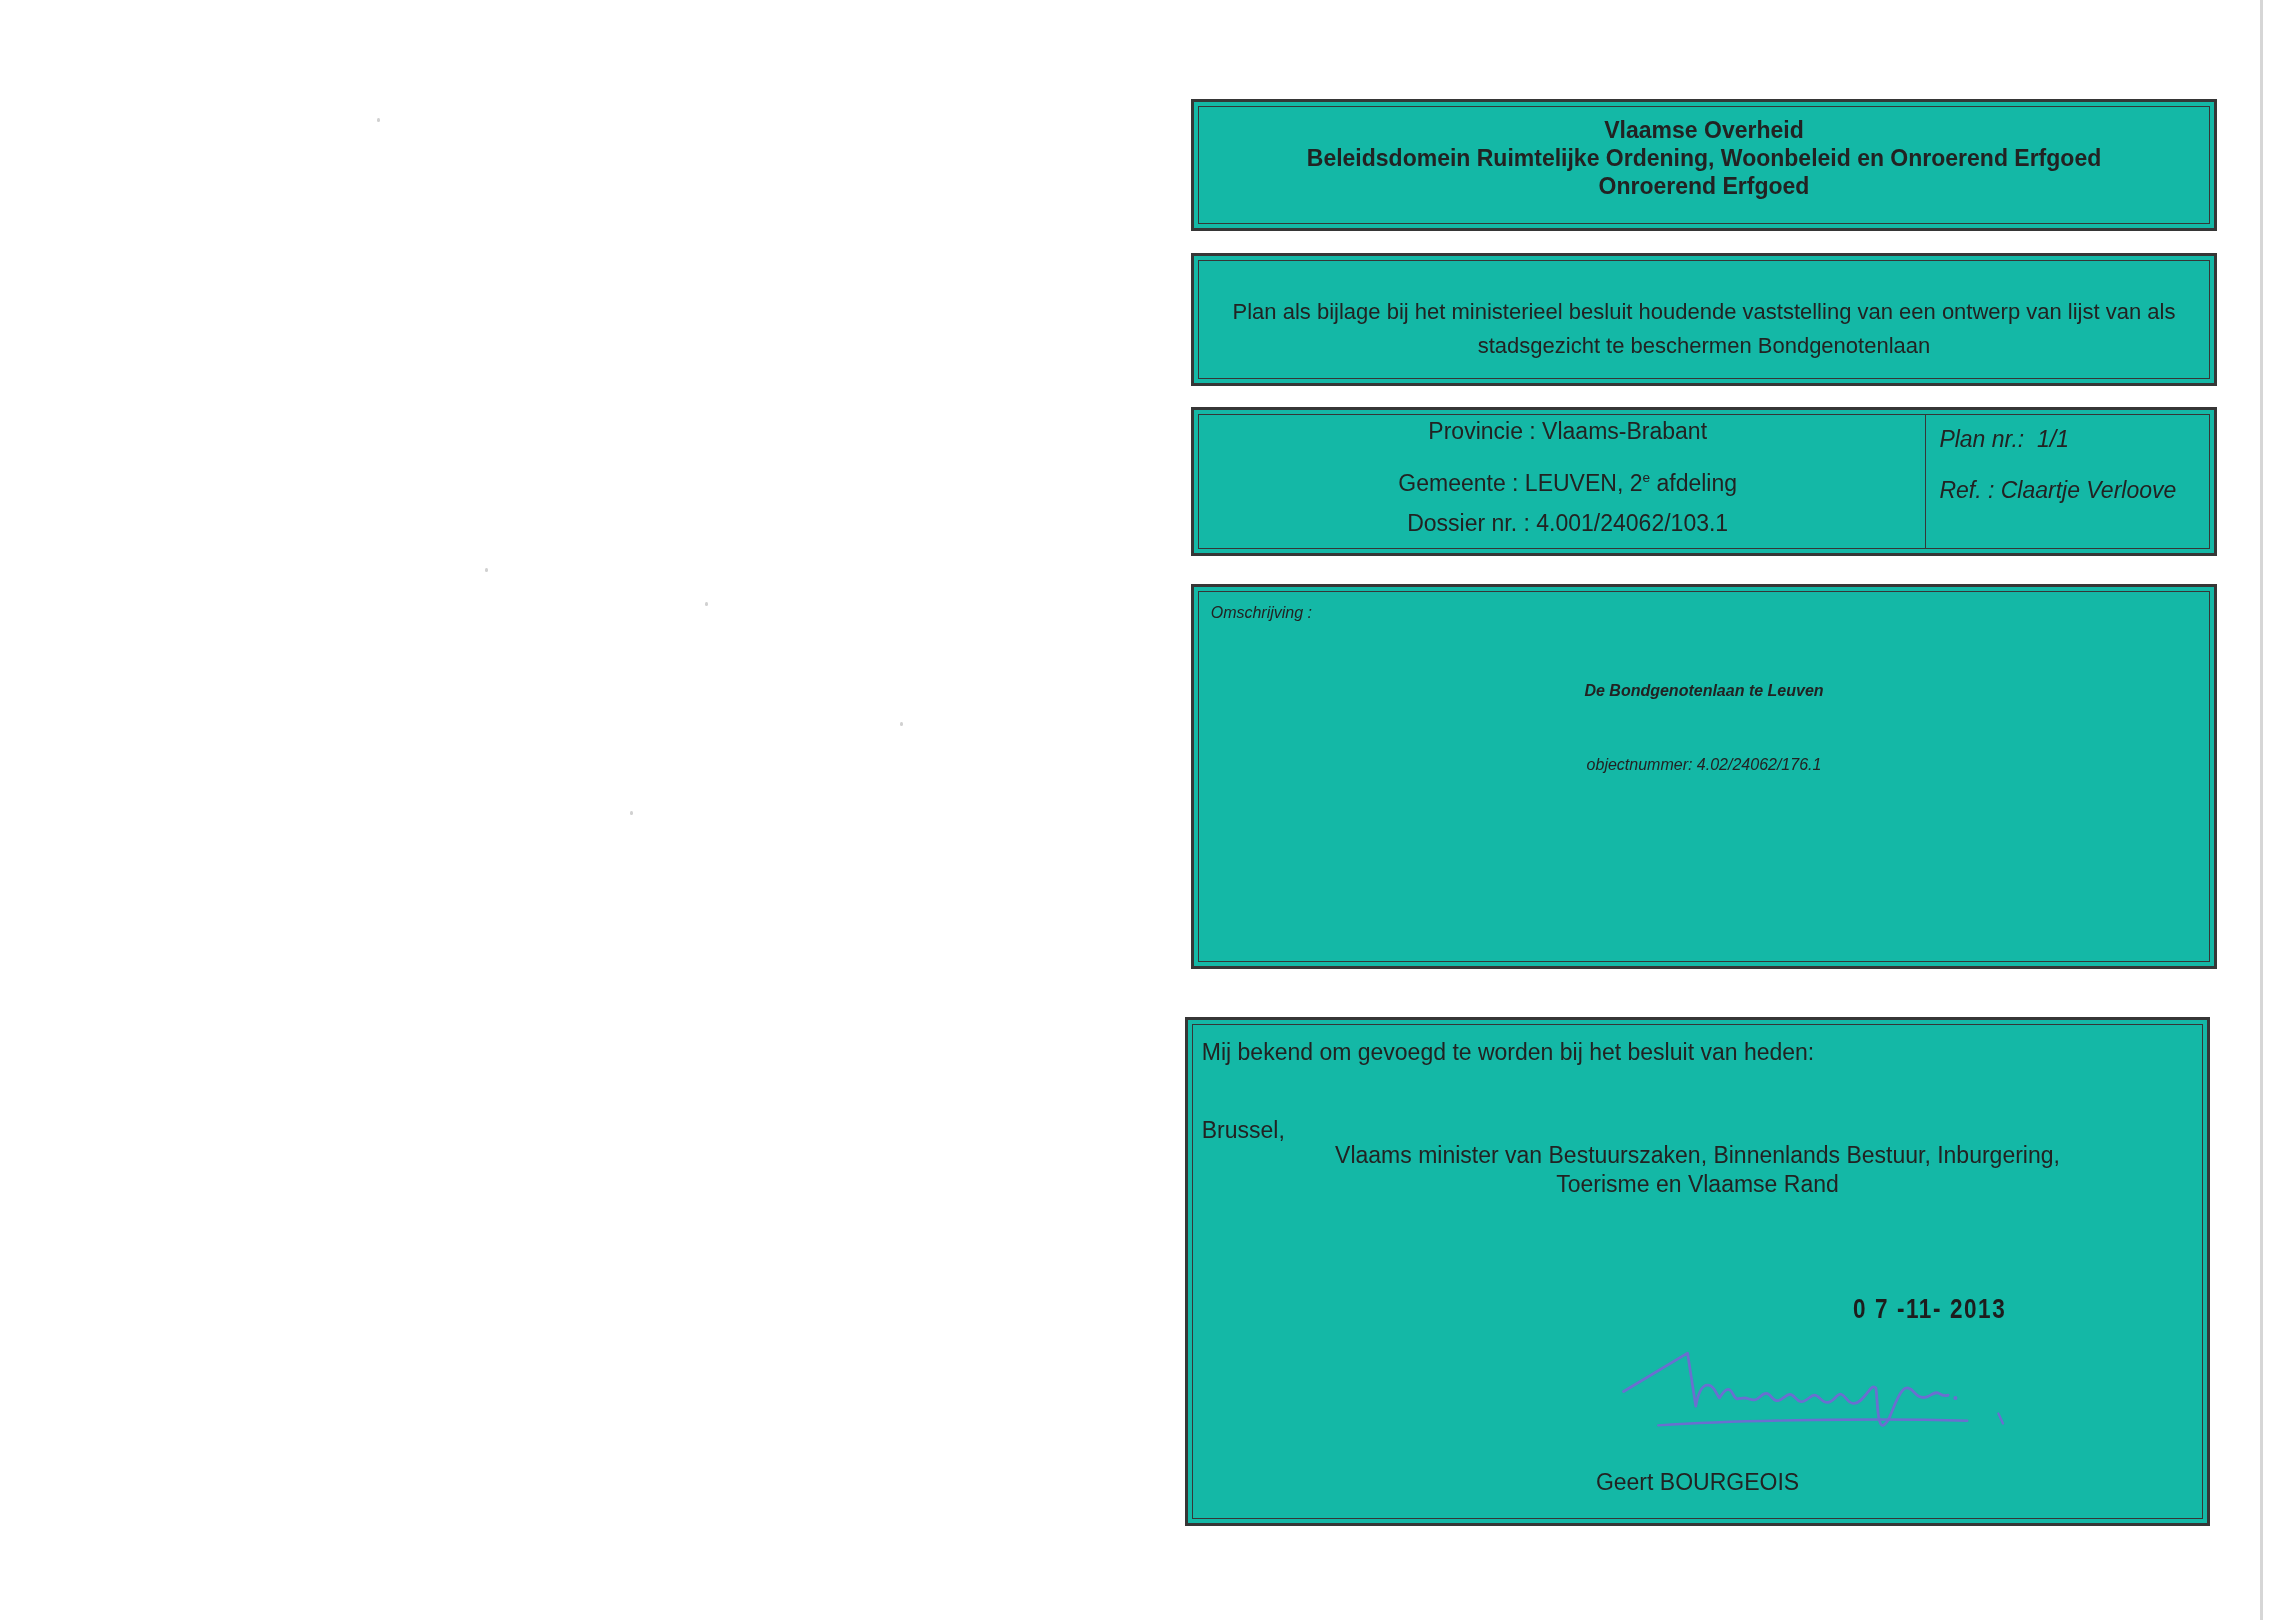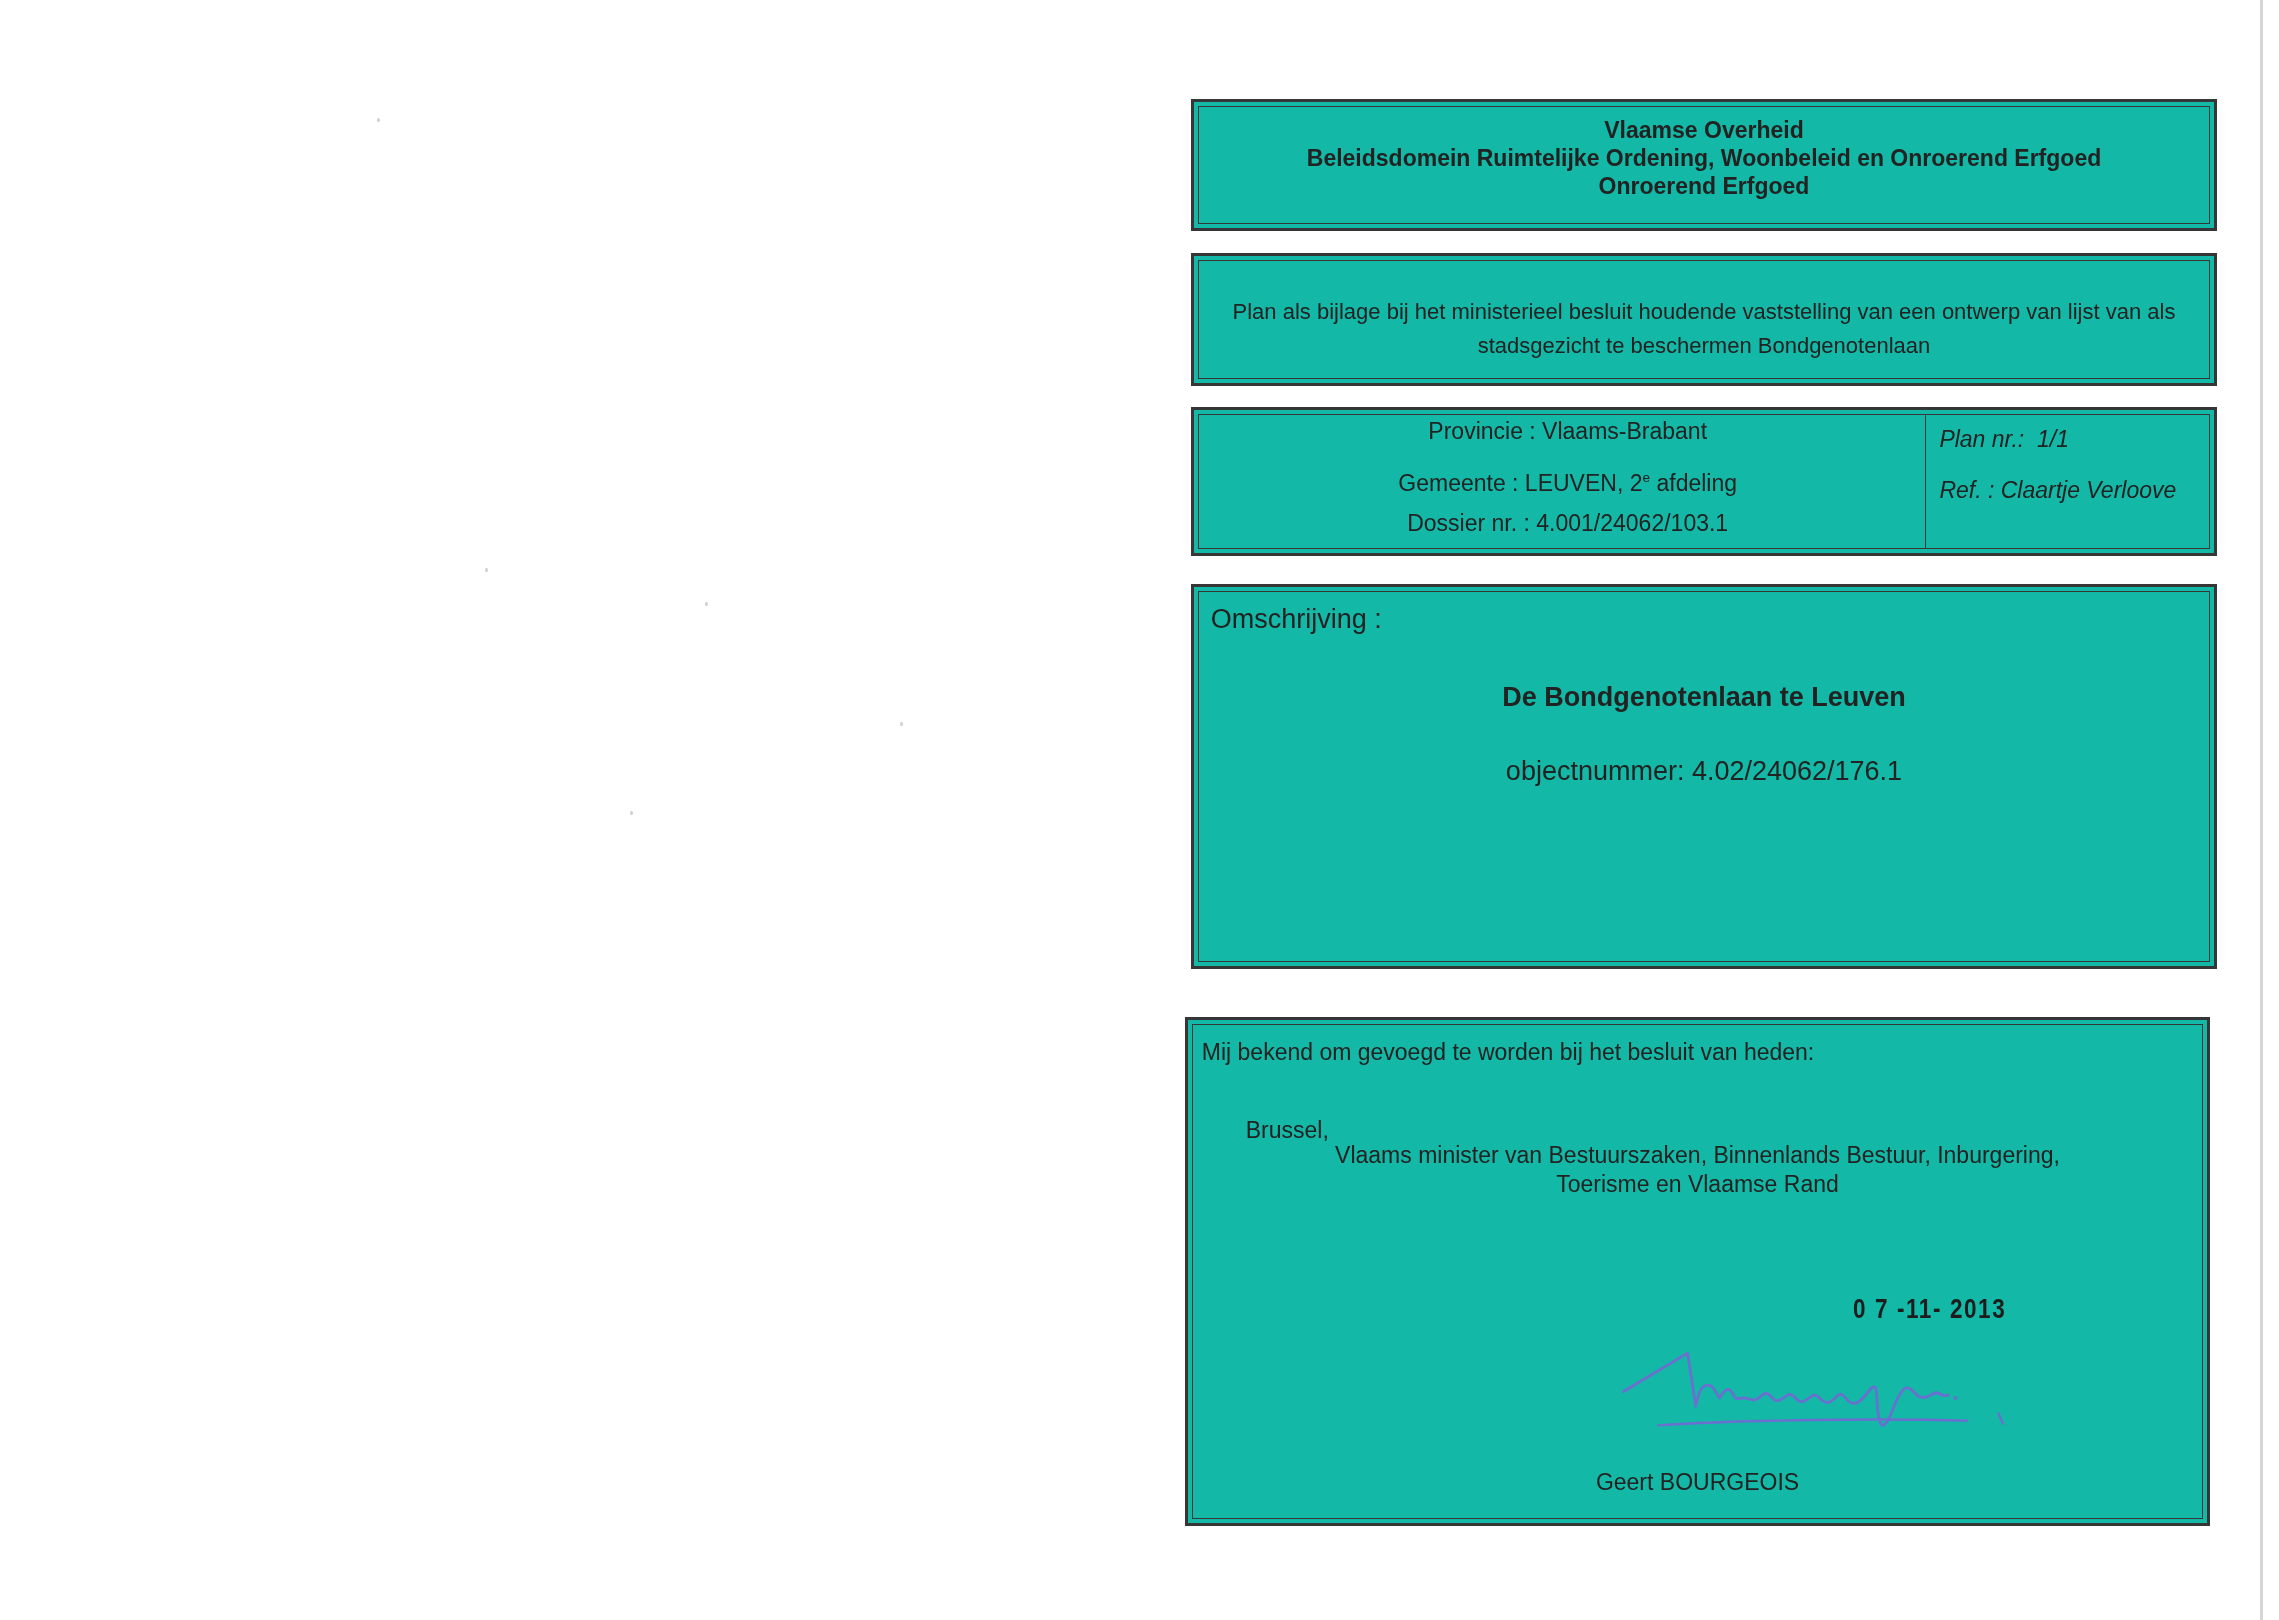--- a/index.html
+++ b/index.html
@@ -83,21 +83,21 @@
   .details-right {
     box-sizing: border-box;
     flex: 1;
     border-left: 1.8px solid var(--c-border, #363636);
     padding: 11px 0 0 13.7px;
     font-size: 23px;
     font-style: italic;
   }
   .details-right .row { height: 27.4px; margin-bottom: 24px; line-height: 27.4px; }
 
-  .box-description .inner { font-size: 27px; }
+  .box-description .inner { font-size: 16px; font-style: italic; }
   .desc-label {
     position: absolute;
     top: 12px;
     left: 12px;
   }
   .desc-title {
     position: absolute;
     top: 90px;
     left: 0;
     width: 100%;
@@ -107,21 +107,21 @@
   .desc-objnr {
     position: absolute;
     top: 164px;
     left: 0;
     width: 100%;
     text-align: center;
   }
 
   .box-signature .inner { font-size: 23px; }
   .sig-intro   { position: absolute; top: 14.6px;  left: 9.1px; }
-  .sig-place   { position: absolute; top: 92px; left: 9.1px; margin-left: 44px; }
+  .sig-place   { position: absolute; top: 92px; left: 9.1px; }
   .sig-minister{
     position: absolute;
     top: 116px;
     left: 0;
     width: 100%;
     text-align: center;
     line-height: 29px;
   }
   .sig-stamp {
     position: absolute;

